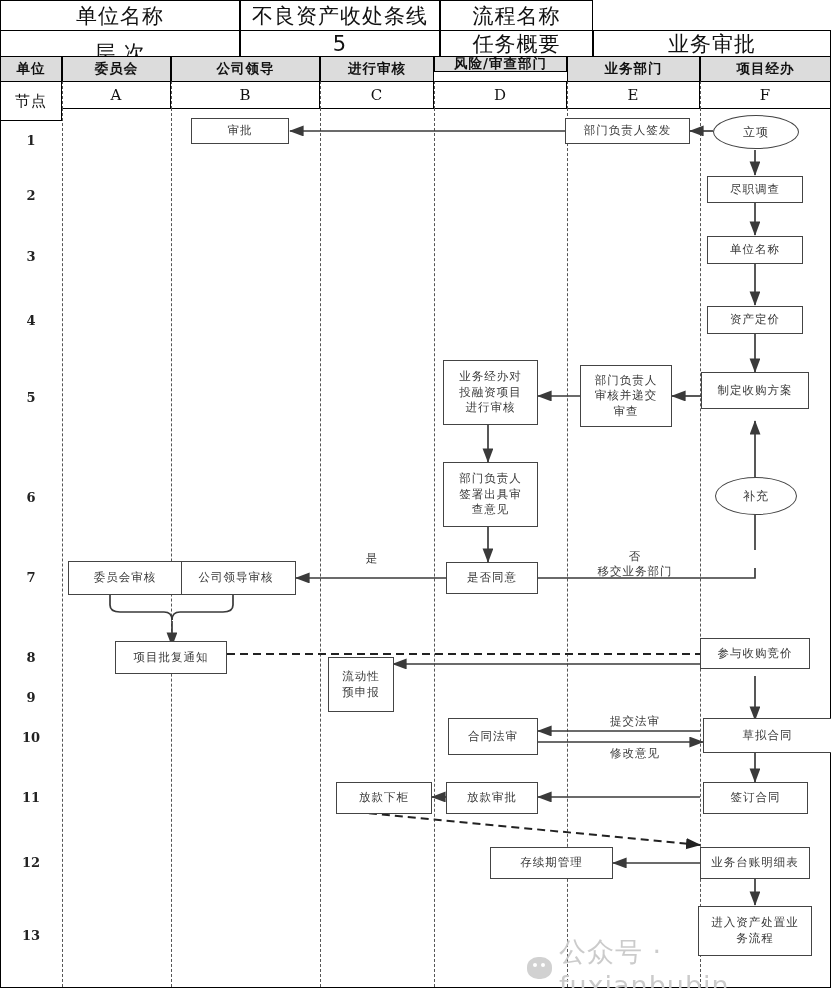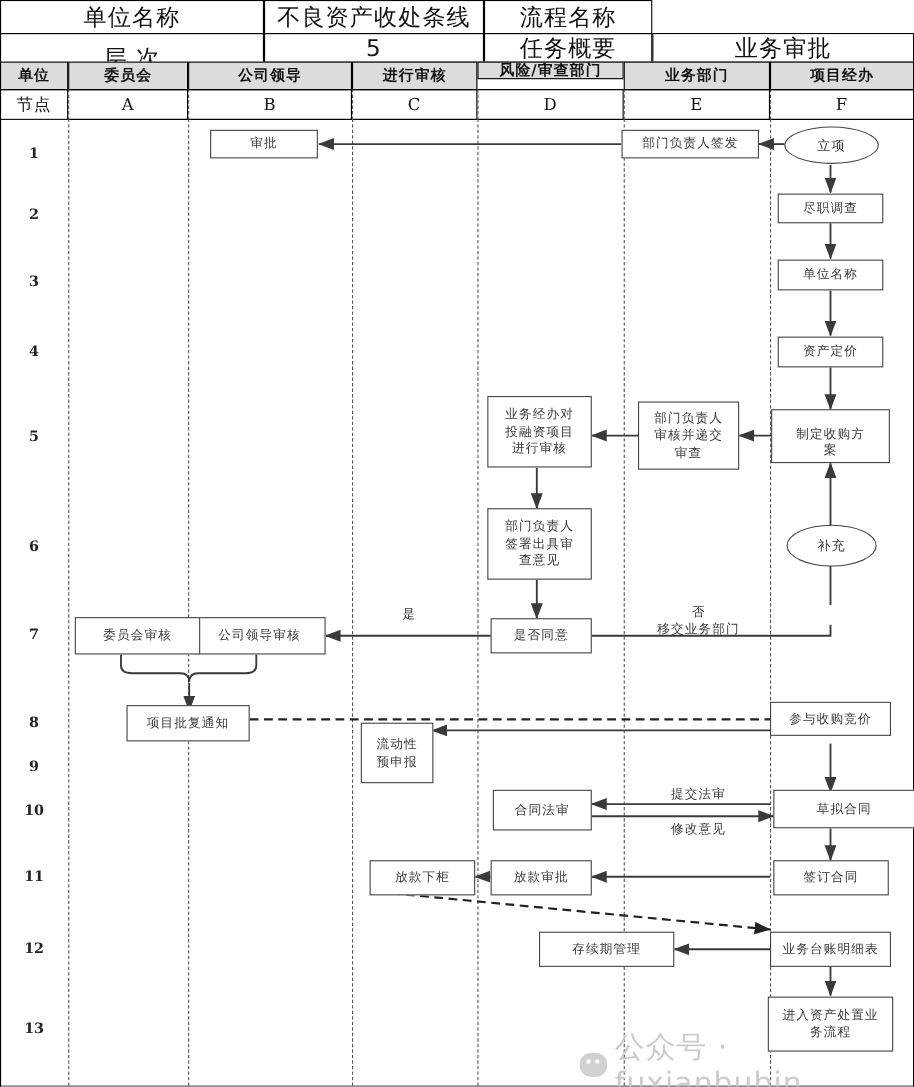--- a/index.html
+++ b/index.html
@@ -58,21 +58,21 @@
   <div class="hdr" style="left:593px;top:30px;width:238px;height:27px;">业务审批</div>
 
   <div class="hdr grey" style="left:0;top:56px;width:62px;height:26px;">单位</div>
   <div class="hdr grey" style="left:62px;top:56px;width:109px;height:26px;">委员会</div>
   <div class="hdr grey" style="left:171px;top:56px;width:149px;height:26px;">公司领导</div>
   <div class="hdr grey" style="left:320px;top:56px;width:114px;height:26px;">进行审核</div>
   <div class="hdr grey" style="left:434px;top:56px;width:133px;height:16px;">风险/审查部门</div>
   <div class="hdr grey" style="left:567px;top:56px;width:133px;height:26px;">业务部门</div>
   <div class="hdr grey" style="left:700px;top:56px;width:131px;height:26px;">项目经办</div>
 
-  <div class="hdr node" style="left:0;top:81px;width:62px;height:28px;">节点</div>
+  <div class="hdr node" style="left:0;top:81px;width:62px;height:40px;">节点</div>
   <div class="hdr alpha" style="left:62px;top:81px;width:109px;height:28px;border-left-style:dashed;border-left-width:1px;border-left-color:#555;">A</div>
   <div class="hdr alpha" style="left:171px;top:81px;width:149px;height:28px;border-left-style:dashed;border-left-width:1px;border-left-color:#555;">B</div>
   <div class="hdr alpha" style="left:320px;top:81px;width:114px;height:28px;border-left-style:dashed;border-left-width:1px;border-left-color:#555;">C</div>
   <div class="hdr alpha" style="left:434px;top:81px;width:133px;height:28px;border-left-style:dashed;border-left-width:1px;border-left-color:#555;">D</div>
   <div class="hdr alpha" style="left:567px;top:81px;width:133px;height:28px;border-left-style:dashed;border-left-width:1px;border-left-color:#555;">E</div>
   <div class="hdr alpha" style="left:700px;top:81px;width:131px;height:28px;border-left-style:dashed;border-left-width:1px;border-left-color:#555;">F</div>
 
   <div id="gridbody">
     <div class="vline" style="left:61px;"></div>
     <div class="vline" style="left:170px;"></div>
@@ -174,21 +174,21 @@
     </g>
   </svg>
 
   <div class="ell" style="left:713px;top:115px;width:86px;height:34px;">立项</div>
   <div class="box" style="left:565px;top:118px;width:125px;height:26px;">部门负责人签发</div>
   <div class="box" style="left:191px;top:118px;width:98px;height:26px;">审批</div>
 
   <div class="box" style="left:707px;top:176px;width:96px;height:27px;">尽职调查</div>
   <div class="box" style="left:707px;top:236px;width:96px;height:28px;">单位名称</div>
   <div class="box" style="left:707px;top:306px;width:96px;height:28px;">资产定价</div>
-  <div class="box" style="left:701px;top:372px;width:108px;height:49px;flex-direction:column;justify-content:flex-end;">
+  <div class="box" style="left:701px;top:372px;width:108px;height:37px;flex-direction:row;">
     <span>制定收购方</span>
     <span>案</span>
   </div>
 
   <div class="box" style="left:580px;top:365px;width:92px;height:62px;flex-direction:column;">
     <span>部门负责人</span>
     <span>审核并递交</span>
     <span>审查</span>
   </div>
   <div class="box" style="left:443px;top:360px;width:95px;height:65px;flex-direction:column;">

